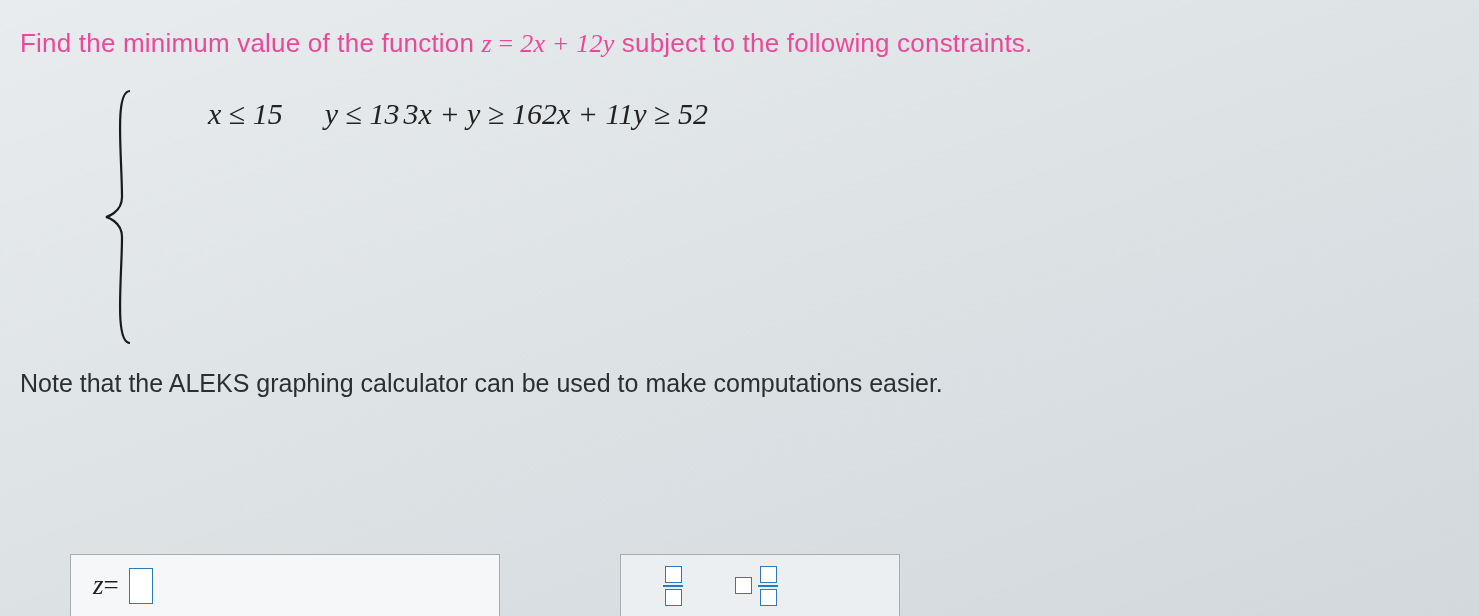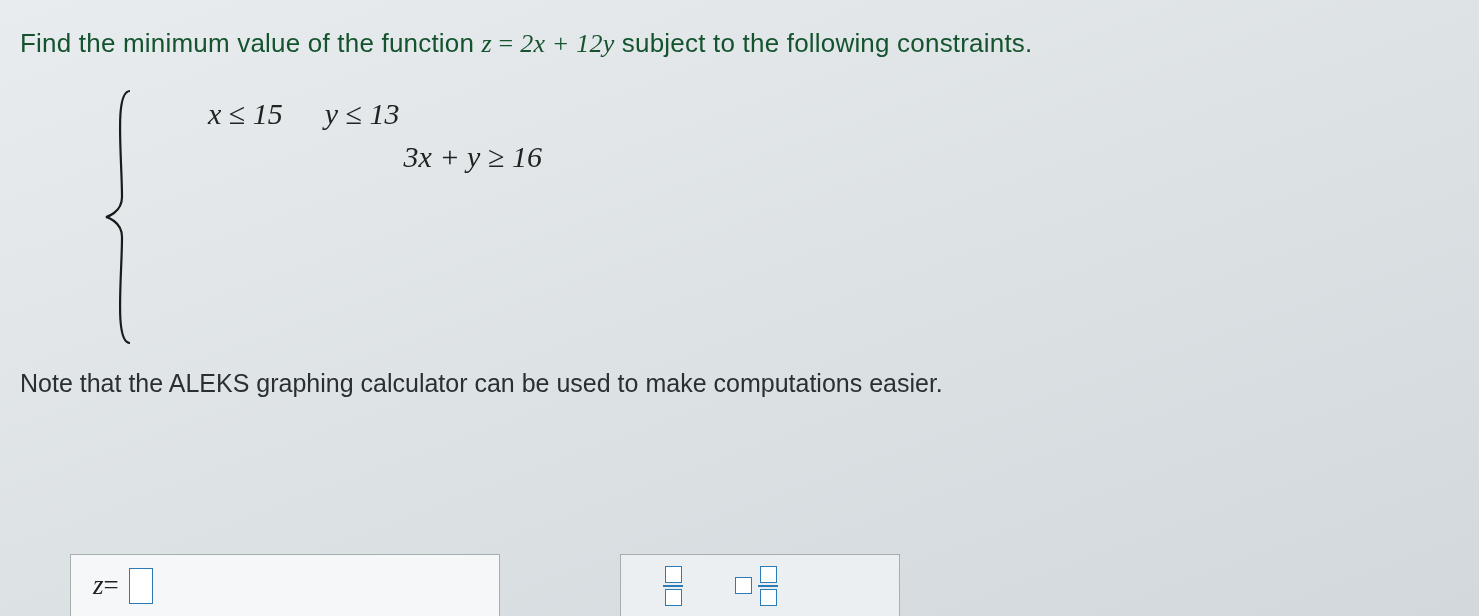--- a/index.html
+++ b/index.html
@@ -14,21 +14,21 @@
   }
   .page {
     padding: 28px 20px 0 20px;
     box-sizing: border-box;
     width: 100%;
     height: 100%;
     position: relative;
   }
   .prompt-line {
     font-size: 26px;
-    color: #14532d;
+    color: #ec4899;
     letter-spacing: 0.2px;
   }
   .mathit { font-style: italic; font-family: "Times New Roman", Times, serif; }
   .mathrm { font-family: "Times New Roman", Times, serif; }
 
   .constraints-wrap {
     display: flex;
     align-items: stretch;
     margin: 28px 0 22px 80px;
     height: 260px;
@@ -137,21 +137,22 @@
 
   <div class="constraints-wrap">
     <div class="brace-col">
       <svg class="brace-svg" viewBox="0 0 36 260" preserveAspectRatio="none">
         <path d="M30 4 C14 4 22 70 22 110 C22 126 6 130 6 130 C6 130 22 134 22 150 C22 190 14 256 30 256"></path>
       </svg>
     </div>
     <div class="constr-list">
       <div class="row mathit" style="padding-left:44px;">x ≤ 15</div>
       <div class="row mathit" style="padding-left:42px;font-family:Liberation Serif, serif;">y ≤ 13</div>
-      <div class="row mathit" style="padding-left:4px;margin-top:43px;">3x + y ≥ 16</div>
+      <div class="row mathit" style="padding-left:4px;">3x + y ≥ 16</div>
+      <div class="row mathit">2x + 11y ≥ 52</div>
     </div>
   </div>
 
   <div class="note-line">Note that the ALEKS graphing calculator can be used to make computations easier.</div>
 
   <div class="bottom-row">
     <div class="answer-box">
       <span class="mathit">z</span>
       <span class="mathrm"> = </span>
       <span class="input-slot" title=""></span>

